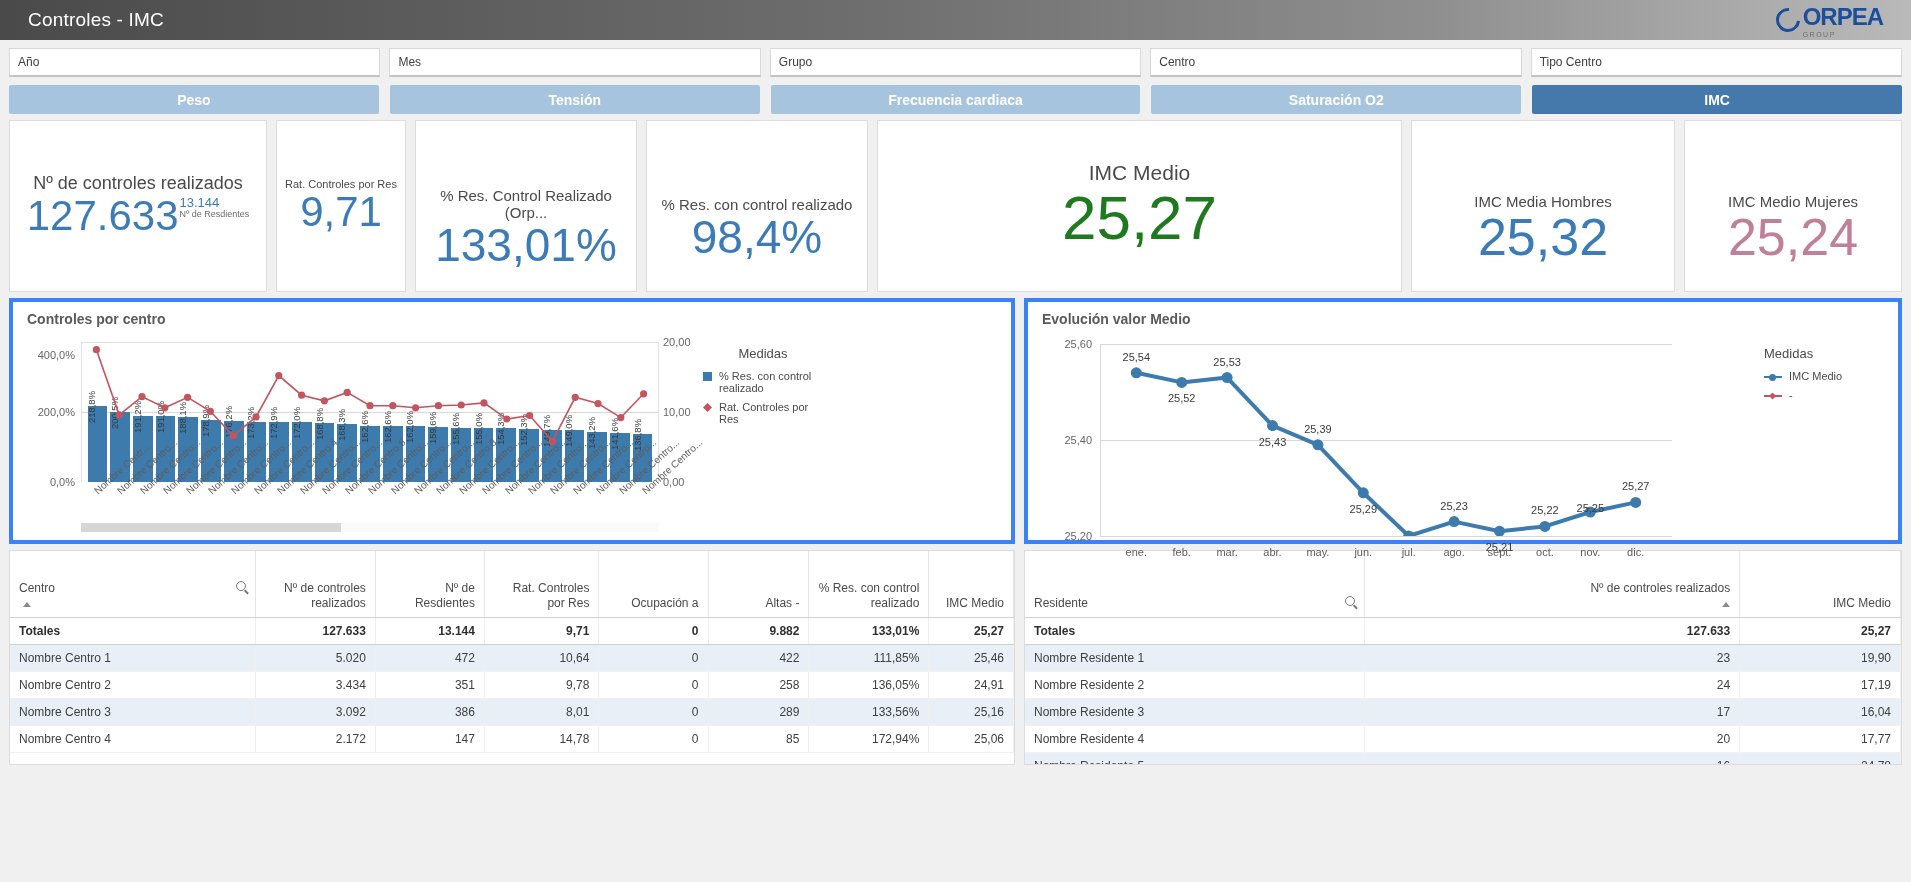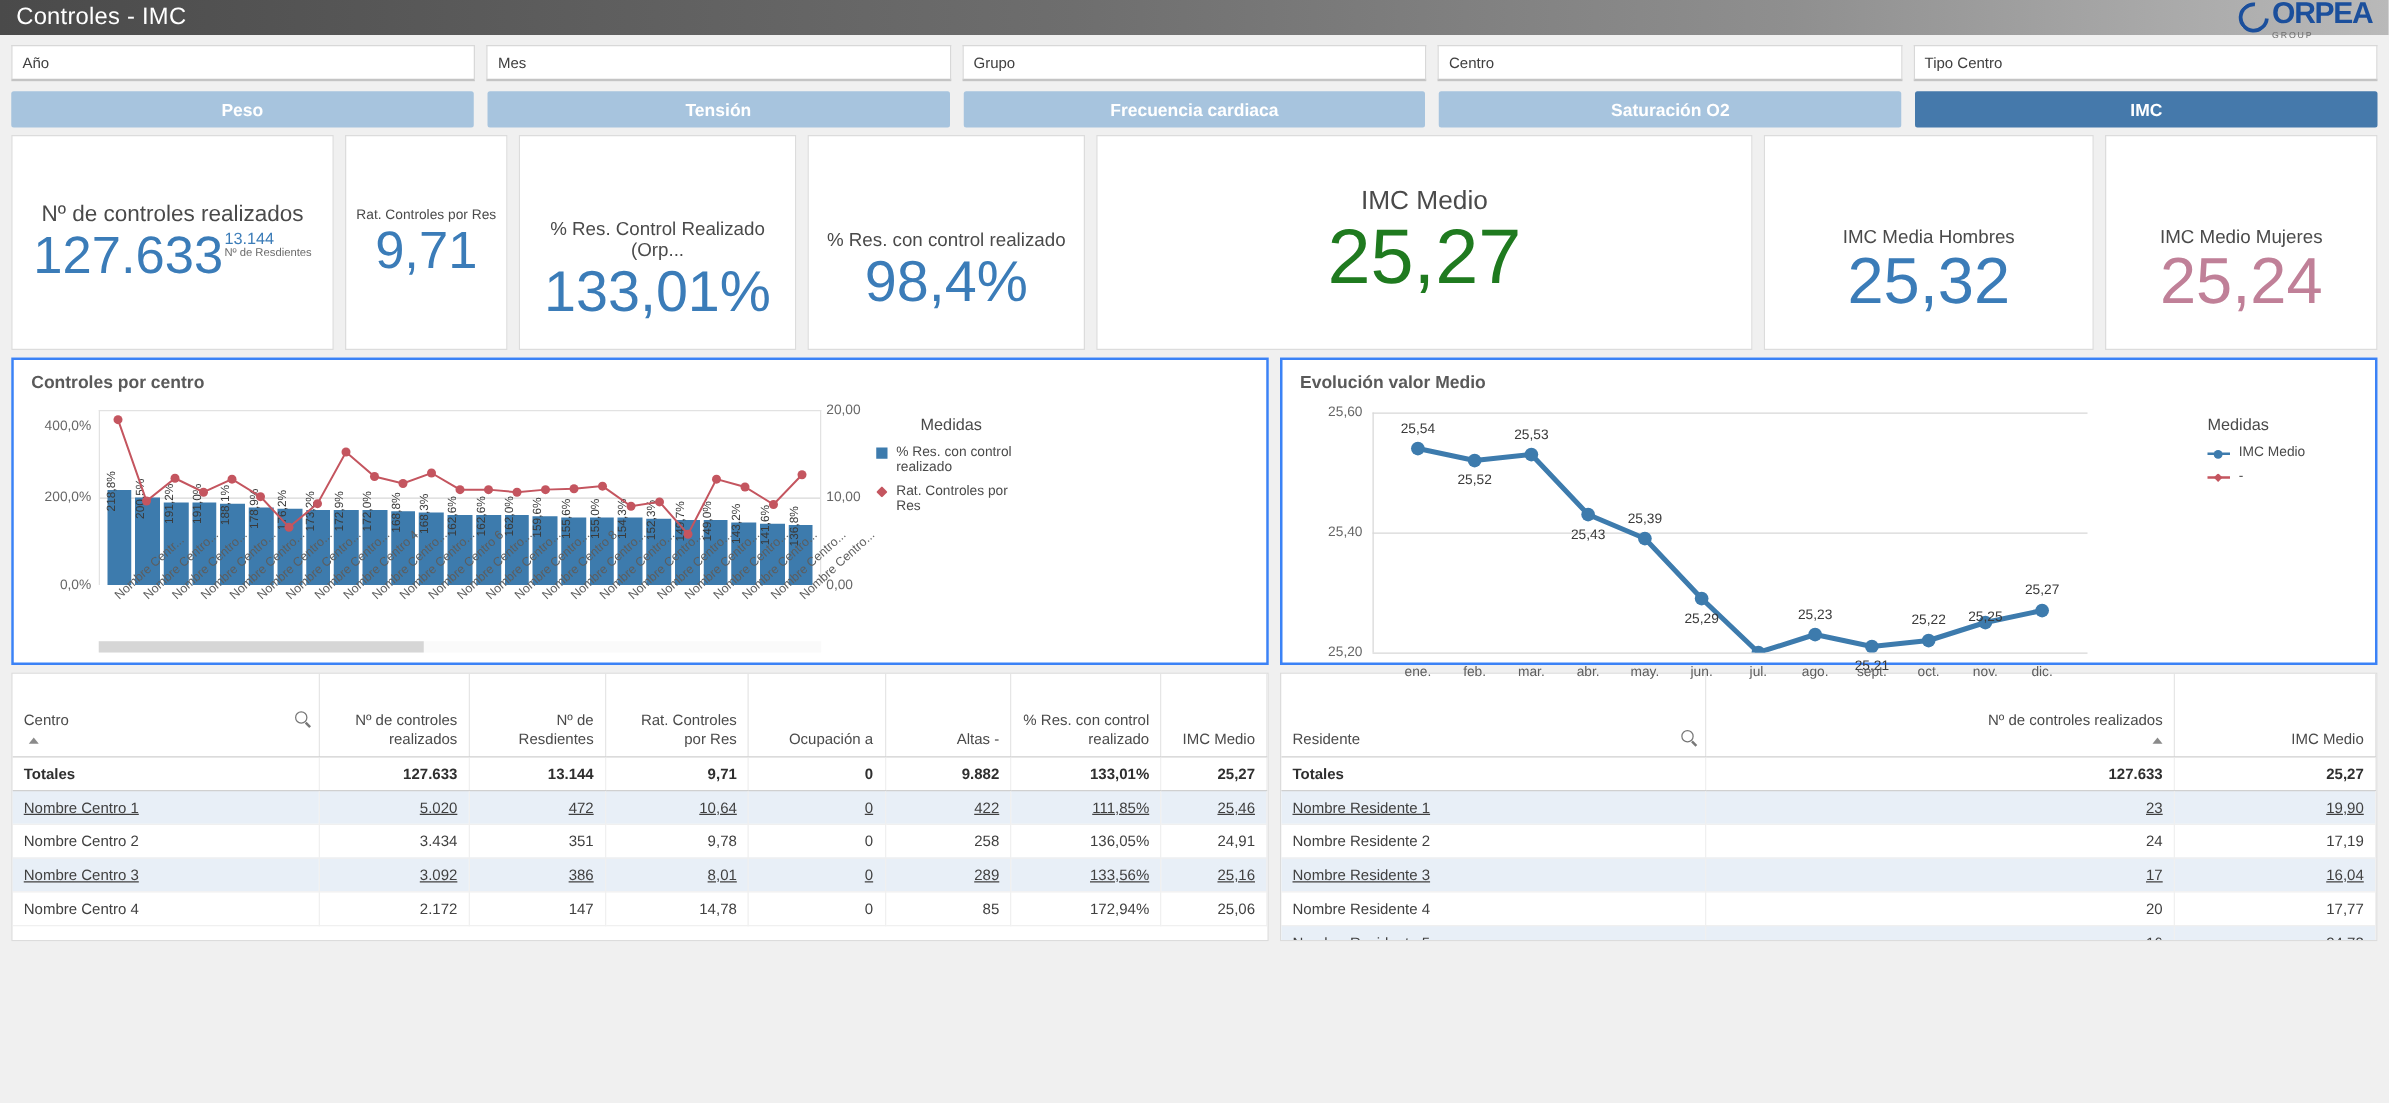--- a/index.html
+++ b/index.html
@@ -4,24 +4,24 @@
 <style>
   * { box-sizing: border-box; margin: 0; padding: 0; }
   html, body {
     width: 1911px; height: 882px;
     background: #f0f0f0;
     font-family: "Liberation Sans", sans-serif;
     overflow: hidden;
   }
   
   .titlebar {
-    height: 28px;
+    height: 40px;
     background: linear-gradient(to right, #4a4a4a 0%, #6e6e6e 45%, #8f8f8f 75%, #b9b9b9 100%);
     display: flex; align-items: center; justify-content: space-between;
-    padding: 0 13px;
+    padding: 0 28px;
     gap: 20px;
   }
   .titlebar .title { color: #ffffff; font-size: 19px; letter-spacing: .2px; }
   .logo { display:flex; align-items:center; gap:3px; }
   .logo .logo-text { color:#1b4f9c; font-size:24px; font-weight:bold; letter-spacing:-1px; }
   .logo .logo-sub { color:#6d6d6d; font-size:7px; letter-spacing:1.5px; }
   .logo-mark { width:24px; height:24px; border:3px solid #1b4f9c; border-radius:50%;
                border-right-color:transparent; transform:rotate(-40deg); }
 
   
@@ -56,21 +56,21 @@
   .kpi-label.lg { font-size: 21px; }
   .kpi-val { font-size: 42px; color: #3b7cb8; line-height: 1.05; }
   .kpi-val.green { color: #1f7a1f; font-size: 62px; }
   .kpi-stack { display: flex; align-items: flex-start; }
   .kpi-sup { display: flex; flex-direction: column; align-items: flex-start; margin-left: 1px; }
   .kpi-sup-num { font-size: 13px; color: #3b7cb8; line-height: 1; margin-top: 2px; }
   .kpi-sup-lab { font-size: 9px; color: #6b6b6b; line-height: 1.2; }
 
   
   .panelrow { display: flex; gap: 9px; padding: 0 9px 6px 9px; height: 252px; }
-  .panel { background: #fff; border: 2px solid #3b82f6; position: relative; }
+  .panel { background: #fff; border: 4px solid #3b82f6; position: relative; }
   .panel-title { font-size: 14px; font-weight: bold; color: #5a5a5a; padding: 9px 0 0 14px; }
 
   
   .bar-wrap { position: absolute; left: 0; top: 28px; right: 0; bottom: 0; }
   .bc-plot { position: absolute; left: 68px; top: 12px; width: 578px; height: 140px;
              border: 1px solid #e2e2e2; border-bottom: none; }
   .bc-grid { position: absolute; left: 0; right: 0; height: 1px; background: #d8d8d8; }
   .bc-ylab { position: absolute; font-size: 11px; color: #666; text-align: right; width: 60px; }
   .bc-ylab.right { text-align: left; left: 650px; width: 50px; }
   .bc-bars { position: absolute; left: 0; right: 0; bottom: 0; top: 0;
@@ -120,21 +120,21 @@
     color: #4a4a4a; border-right: 1px solid #e6e6e6; border-bottom: 1px solid #d0d0d0;
     text-align: right; line-height: 1.25; height: 66px;
   }
   thead th.left { text-align: left; }
   tbody td {
     padding: 6px 9px; border-right: 1px solid #f0f0f0;
     border-bottom: 1px solid #f0f0f0; text-align: right; white-space: nowrap;
   }
   tbody td.left { text-align: left; }
   tbody tr.totals td { font-weight: bold; color: #2f2f2f; border-bottom: 1px solid #d0d0d0; }
-  tbody tr.alt td { background: #e8eff7; text-decoration: underline; }
+  tbody tr.alt td { background: #e8eff7; }
   .srt { display:inline-block; width:0;height:0;border-left:4px solid transparent;
          border-right:4px solid transparent;border-bottom:5px solid #8a8a8a; margin-left:4px; }
   .mag { display:inline-block; width:10px;height:10px;border:1.5px solid #777;border-radius:50%;
          position:relative; }
   .mag::after { content:''; position:absolute; right:-4px; bottom:-3px; width:5px;height:1.5px;
                 background:#777; transform: rotate(45deg); }
 </style>
 </head>
 <body>
 

